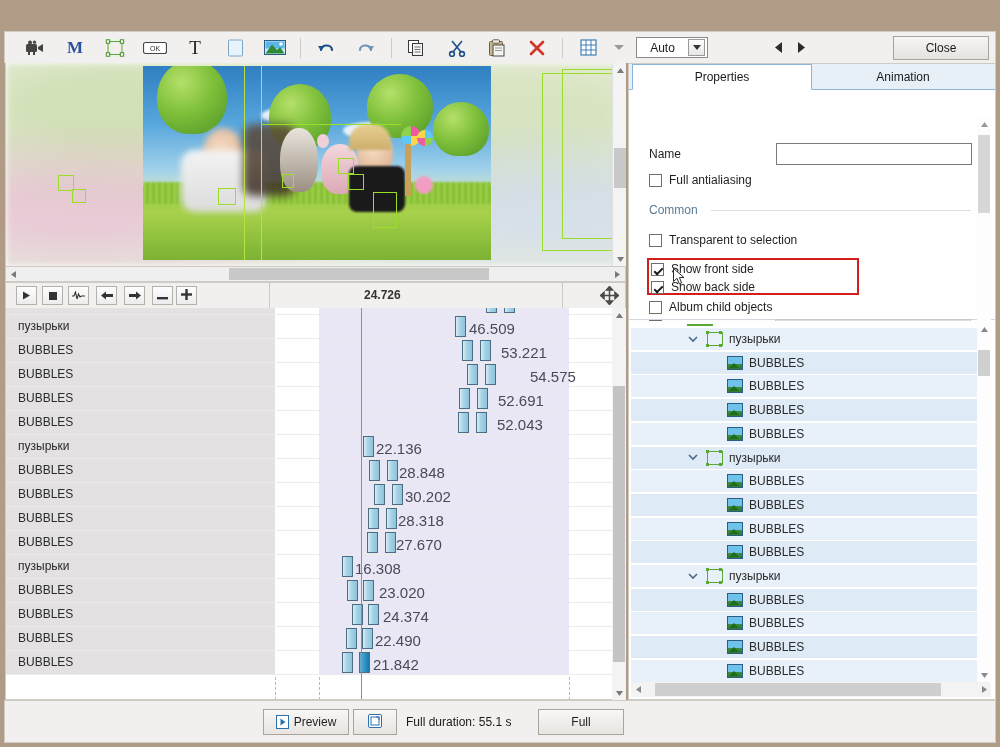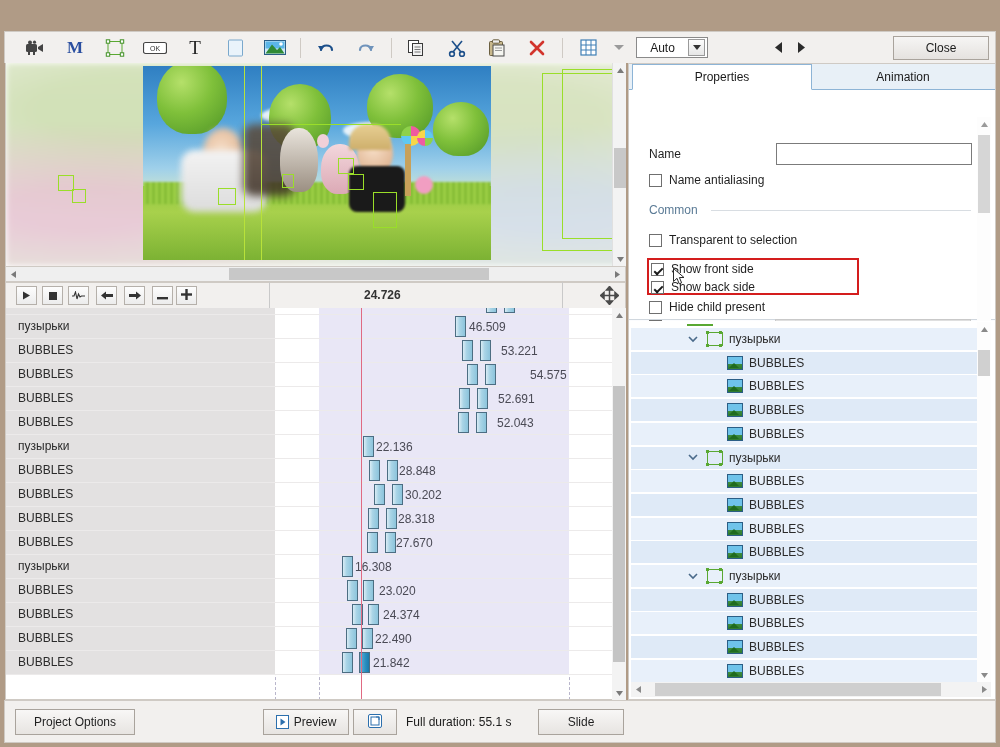--- a/index.html
+++ b/index.html
@@ -203,21 +203,21 @@
   .tl-row .lane { position: absolute; left: 313px; top: 0; width: 250px; height: 23px; background: #e9e7f6; }
   .tl-row .tail { position: absolute; left: 563px; top: 0; width: 58px; height: 23px; background: #fff; }
   .dashline { position: absolute; top: 0; width: 0; height: 392px; border-left: 1px dashed #b9b6cc; }
   #playhead { position: absolute; top: 0; left: 355px; width: 1px; height: 392px; background: #e06a82; }
   .clip {
     position: absolute; width: 11px; height: 21px;
     background: linear-gradient(90deg,#d9ecf5 0%, #a9d4e6 40%, #8cc4dc 100%);
     border: 1px solid #4c6e82;
   }
   .clip.sel { background: linear-gradient(90deg,#64b2d6 0%, #2b8fc0 60%, #1a7aab 100%); }
-  .kftext { position: absolute; font-size: 12px; color: #4a4a55; white-space: nowrap; }
+  .kftext { position: absolute; font-size: 15px; color: #4a4a55; white-space: nowrap; }
   #tl-vscroll {
     position: absolute; left: 612px; top: 308px; width: 14px; height: 392px;
     background: #f3f3f3;
   }
   #tl-vscroll .sbtn { width: 14px; height: 14px; display:flex; align-items:center; justify-content:center; }
   #tl-vscroll .vthumb { position:absolute; left:1px; top:78px; width:12px; height:276px; background:#c4c4c4; }
 
   
   #right-pane {
     position: absolute; left: 628px; top: 63px; width: 368px; height: 637px;
@@ -793,42 +793,42 @@
       <div class="tab" id="tab-animation">
         <span>Animation</span>
       </div>
     </div>
 
     <div id="props-area">
       <div class="prop-label" style="left:20px;top:57px;">Name</div>
       <div id="name-input"></div>
 
       <div class="cb" style="left:20px;top:84px;"></div>
-      <div class="prop-label" style="left:40px;top:83px;">Name antialiasing</div>
+      <div class="prop-label" style="left:40px;top:83px;">Full antialiasing</div>
 
       <div class="section-title" style="left:20px;top:113px;">Common</div>
       <div class="section-rule" style="left:82px;top:120px;width:260px;"></div>
 
       <div class="cb" style="left:20px;top:144px;"></div>
       <div class="prop-label" style="left:40px;top:143px;">Transparent to selection</div>
 
       <div id="red-highlight"></div>
 
       <div class="cb checked" style="left:22px;top:173px;"></div>
       <div class="prop-label" style="left:42px;top:172px;">Show front side</div>
 
       <div class="cb checked" style="left:22px;top:191px;"></div>
       <div class="prop-label" style="left:42px;top:190px;">Show back side</div>
 
       <svg style="position:absolute;left:44px;top:178px;" width="13" height="18" viewBox="0 0 13 18">
         <path d="M0.5 0.5 L0.5 13.5 L4 10.3 L6.2 15.8 L8.6 14.8 L6.4 9.5 L11 9.5 Z" fill="#ffffff" stroke="#2a2a2a" stroke-width="1"></path>
       </svg>
 
       <div class="cb" style="left:20px;top:211px;"></div>
-      <div class="prop-label" style="left:40px;top:210px;">Hide child present</div>
+      <div class="prop-label" style="left:40px;top:210px;">Album child objects</div>
 
       <div class="cb" style="left:20px;top:230px;"></div>
       <div class="prop-label" style="left:40px;top:229px;">Shadow</div>
 
       <div id="customize-button">
         <span>Customize...</span>
       </div>
 
       <div id="props-vscroll">
         <div class="sbtn">
@@ -951,40 +951,37 @@
         </div>
       <div class="sbtn">
           <svg width="5" height="7" viewBox="0 0 5 7">
             <path d="M0 0 L5 3.5 L0 7 Z" fill="#8a8a8a"></path>
           </svg>
         </div>
     </div>
   </div>
 
   <div id="bottombar">
-    <div class="bbtn" style="left:10px;width:120px;">
-      <span>Project Options</span>
-    </div>
     <div class="bbtn" style="left:258px;width:86px;">
       <span style="margin-right:5px;display:inline-flex">
         <svg width="13" height="14" viewBox="0 0 13 14">
             <rect x="0.5" y="0.5" width="12" height="13" fill="#fff" stroke="#2b6fad"></rect>
             <path d="M4.5 3.5 L9.5 7 L4.5 10.5 Z" fill="#2b6fad"></path>
           </svg>
       </span>
       <span>Preview</span>
     </div>
     <div class="bbtn" style="left:348px;width:44px;">
       <span>
         <svg width="14" height="14" viewBox="0 0 14 14">
             <rect x="0.5" y="0.5" width="13" height="13" rx="1.5" fill="#fff" stroke="#2b6fad"></rect>
             <rect x="3" y="3" width="8" height="8" fill="none" stroke="#2b6fad"></rect>
             <path d="M8 3 L11 3 L11 6" fill="none" stroke="#2b6fad"></path>
           </svg>
       </span>
     </div>
     <div id="full-duration">Full duration: 55.1 s</div>
     <div class="bbtn" style="left:533px;width:86px;">
-      <span>Slide</span>
+      <span>Full</span>
     </div>
   </div>
 
 </div>
 
 </body></html>

